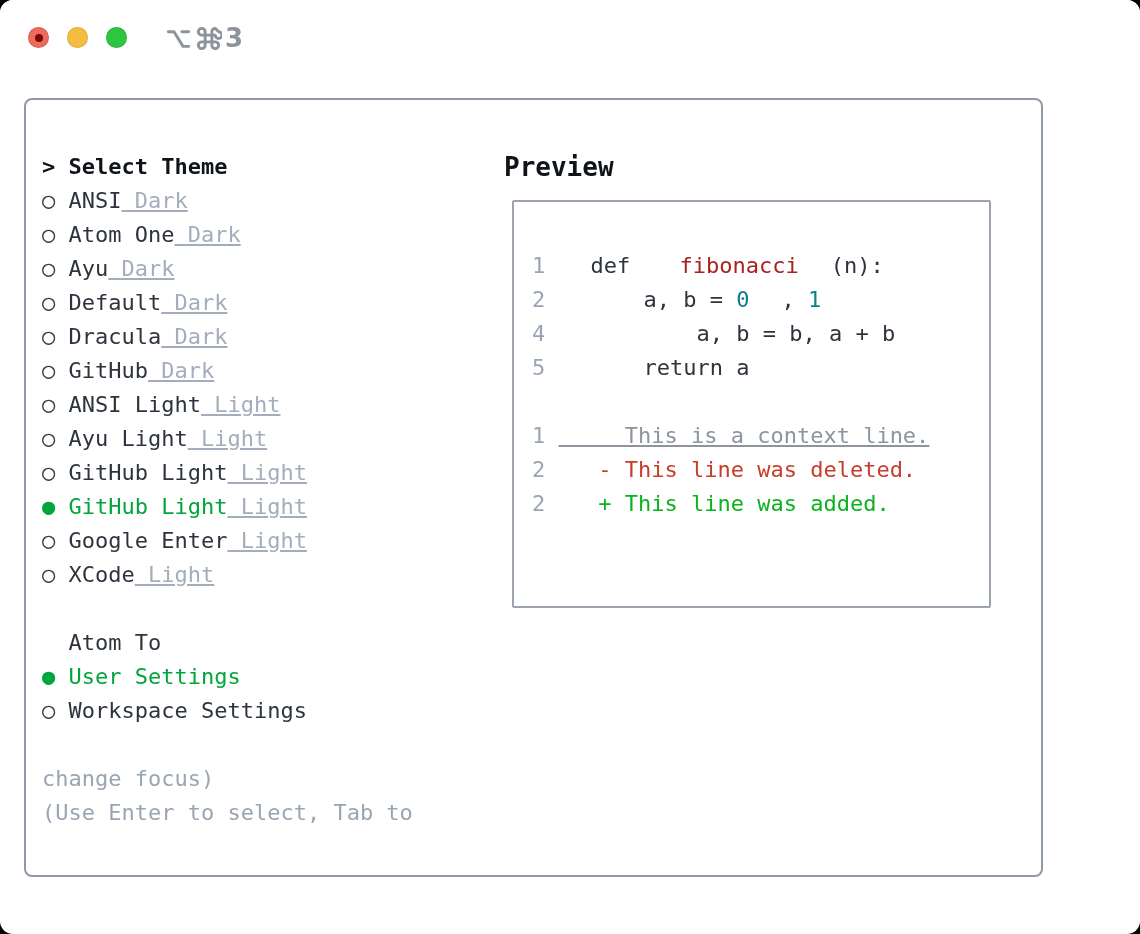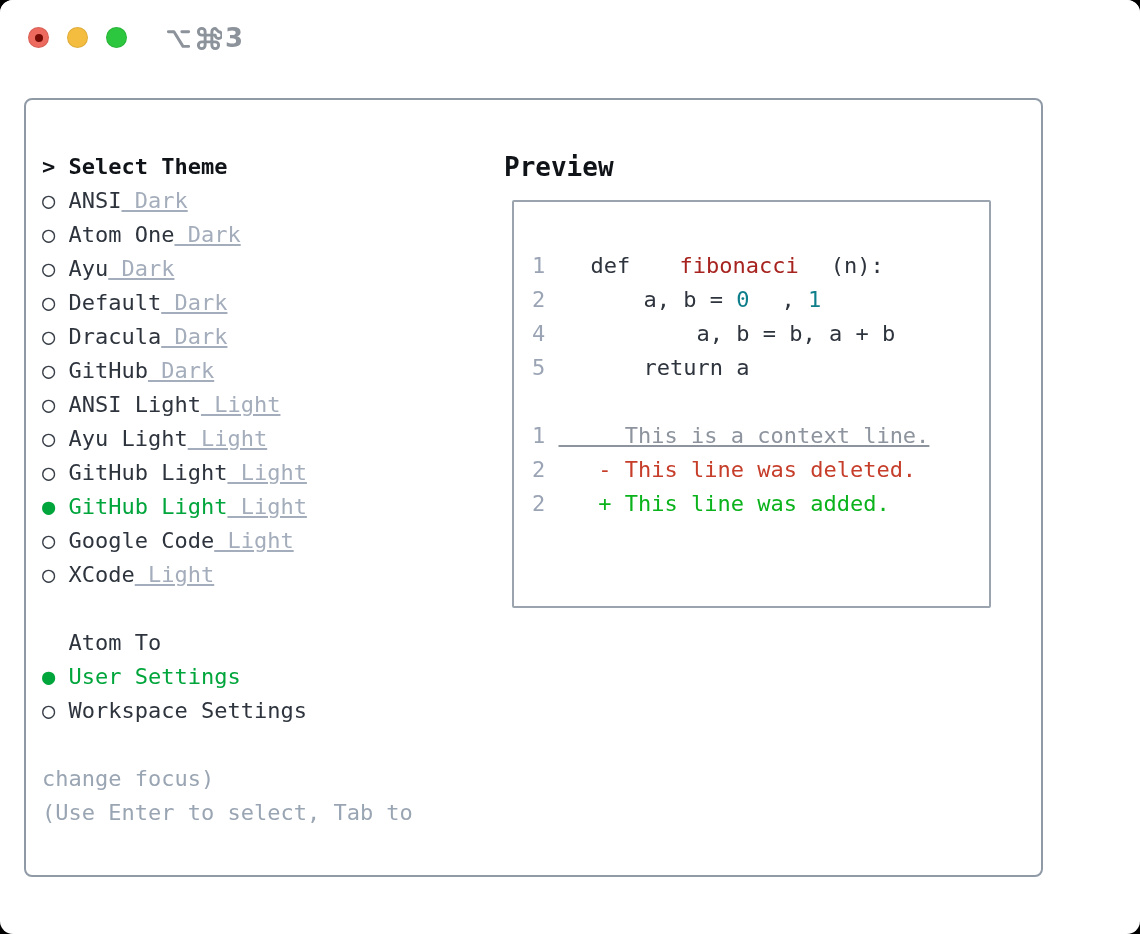--- a/index.html
+++ b/index.html
@@ -100,21 +100,21 @@
           <div class="row theme-row"><span class="bullet">○</span><span class="tname"> ANSI</span><span class="tvariant"> Dark</span></div>
           <div class="row theme-row"><span class="bullet">○</span><span class="tname"> Atom One</span><span class="tvariant"> Dark</span></div>
           <div class="row theme-row"><span class="bullet">○</span><span class="tname"> Ayu</span><span class="tvariant"> Dark</span></div>
           <div class="row theme-row"><span class="bullet">○</span><span class="tname"> Default</span><span class="tvariant"> Dark</span></div>
           <div class="row theme-row"><span class="bullet">○</span><span class="tname"> Dracula</span><span class="tvariant"> Dark</span></div>
           <div class="row theme-row"><span class="bullet">○</span><span class="tname"> GitHub</span><span class="tvariant"> Dark</span></div>
           <div class="row theme-row"><span class="bullet">○</span><span class="tname"> ANSI Light</span><span class="tvariant"> Light</span></div>
           <div class="row theme-row"><span class="bullet">○</span><span class="tname"> Ayu Light</span><span class="tvariant"> Light</span></div>
           <div class="row theme-row"><span class="bullet">○</span><span class="tname"> GitHub Light</span><span class="tvariant"> Light</span></div>
           <div class="row theme-row selected"><span class="bullet">●</span><span class="tname"> GitHub Light</span><span class="tvariant"> Light</span></div>
-          <div class="row theme-row"><span class="bullet">○</span><span class="tname"> Google Code</span><span class="tvariant"> Light</span></div>
+          <div class="row theme-row"><span class="bullet">○</span><span class="tname"> Google Enter</span><span class="tvariant"> Light</span></div>
           <div class="row theme-row"><span class="bullet">○</span><span class="tname"> XCode</span><span class="tvariant"> Light</span></div>
         </div>
 
       <div class="spacer"></div>
 
       <div class="row" style="padding-left:2ch">Atom To</div>
 
       <div id="apply-list">
           <div class="row apply-row selected"><span class="bullet">●</span><span class="tname"> User Settings</span></div>
           <div class="row apply-row"><span class="bullet">○</span><span class="tname"> Workspace Settings</span></div>

